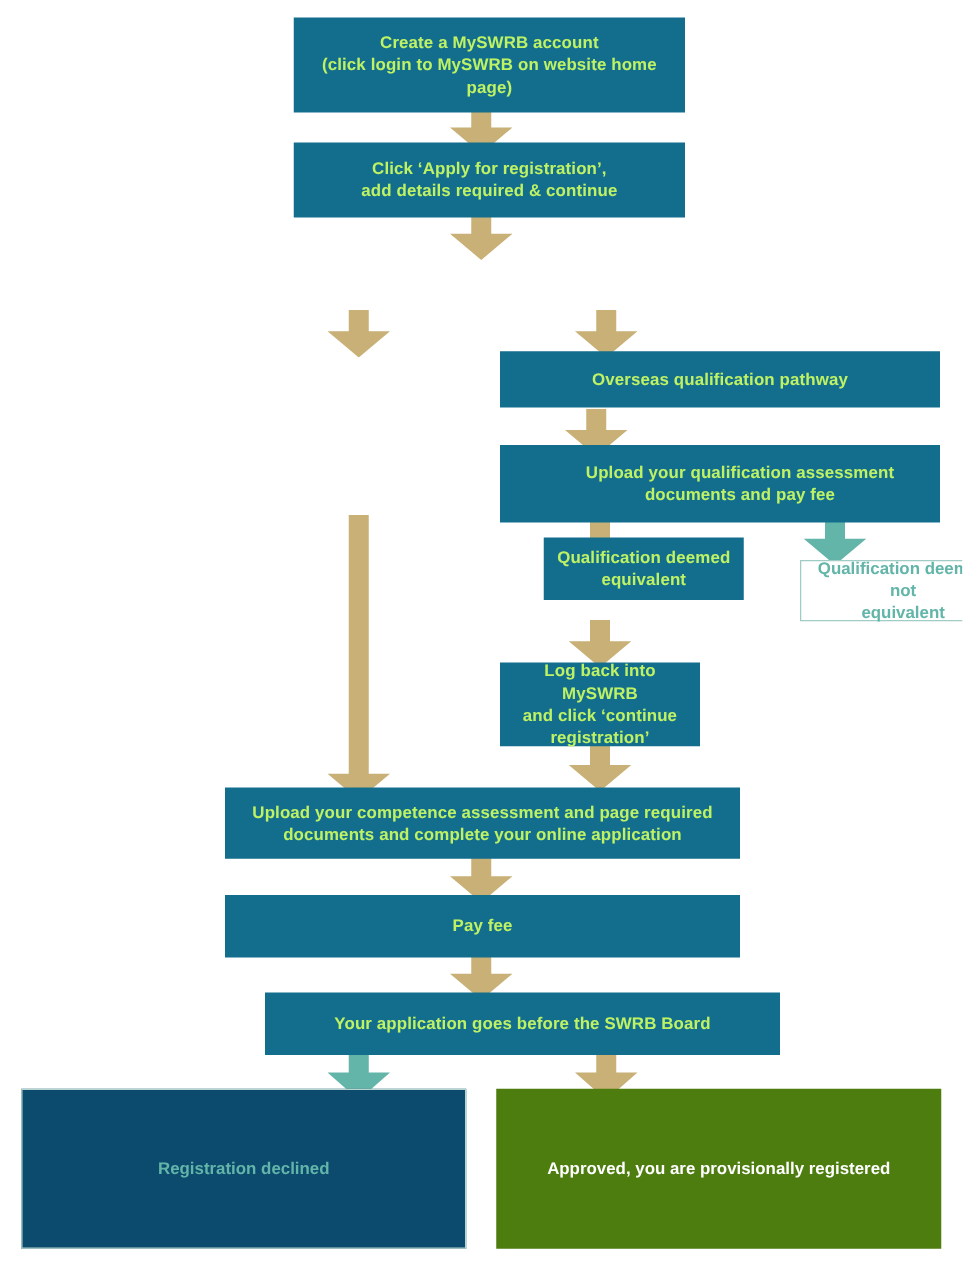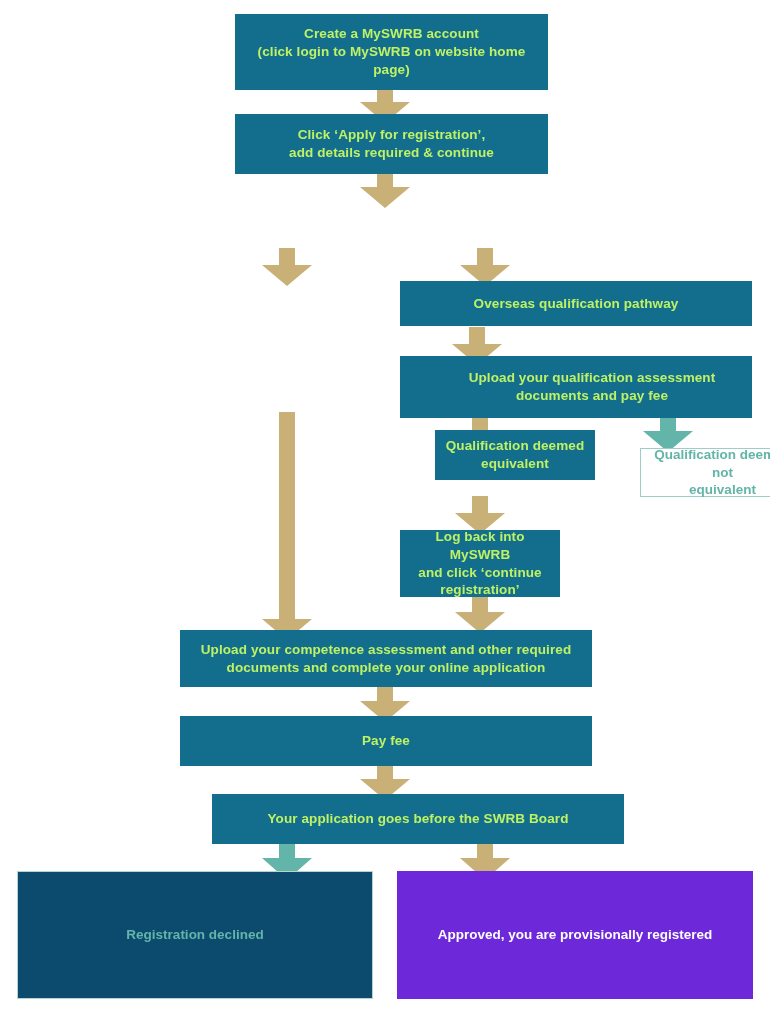--- a/index.html
+++ b/index.html
@@ -35,21 +35,21 @@
   }
   .node-blue {
     background: #136e8d;
     color: #bef264;
     font-weight: bold;
     font-size: 13.5px;
     letter-spacing: 0.1px;
     align-items: center;
   }
   .node-red {
-    background: #6d28d9;
+    background: #4d7c0f;
     color: #ffffff;
     font-weight: bold;
     font-size: 13.5px;
   }
   .node-outline-teal {
     background: #ffffff;
     border: 1px solid #9fccc4;
     color: #62b5a8;
     font-weight: bold;
     font-size: 13.5px;
@@ -193,21 +193,21 @@
 equivalent</span>
   </div>
 
   <div class="node node-blue" style="left:400px; top:530px; width:160px; height:67px;">
     <span class="label">Log back into MySWRB
 and click ‘continue
 registration’</span>
   </div>
 
   <div class="node node-blue" style="left:180px; top:630px; width:412px; height:57px;">
-    <span class="label">Upload your competence assessment and other required
+    <span class="label">Upload your competence assessment and page required
 documents and complete your online application</span>
   </div>
 
   <div class="node node-blue" style="left:180px; top:716px; width:412px; height:50px;">
     <span class="label">Pay fee</span>
   </div>
 
   <div class="node node-blue" style="left:180px; top:794px; width:412px; height:50px;margin-left:32px;">
     <span class="label">Your application goes before the SWRB Board</span>
   </div>

